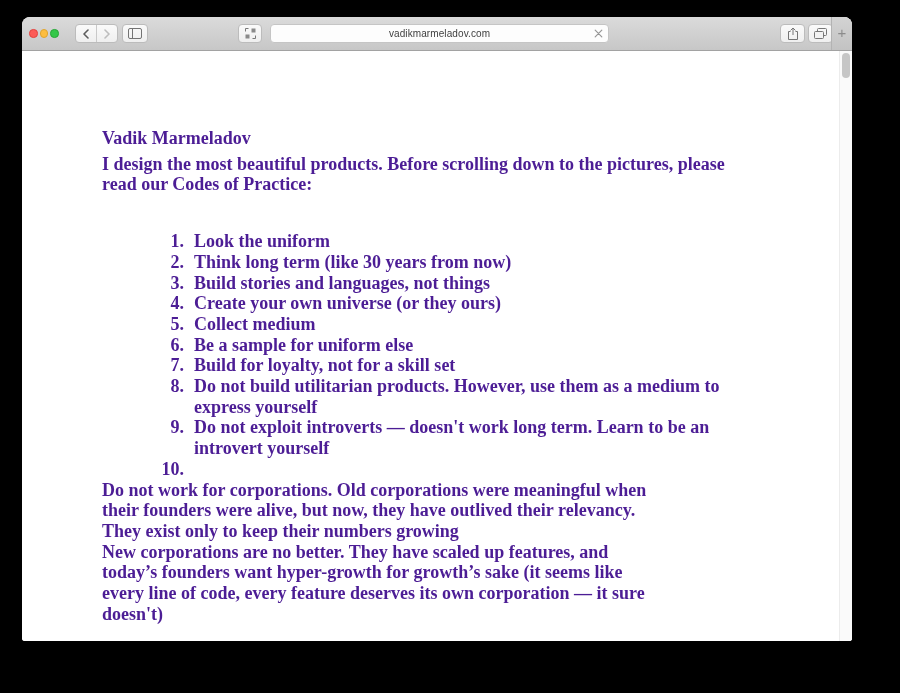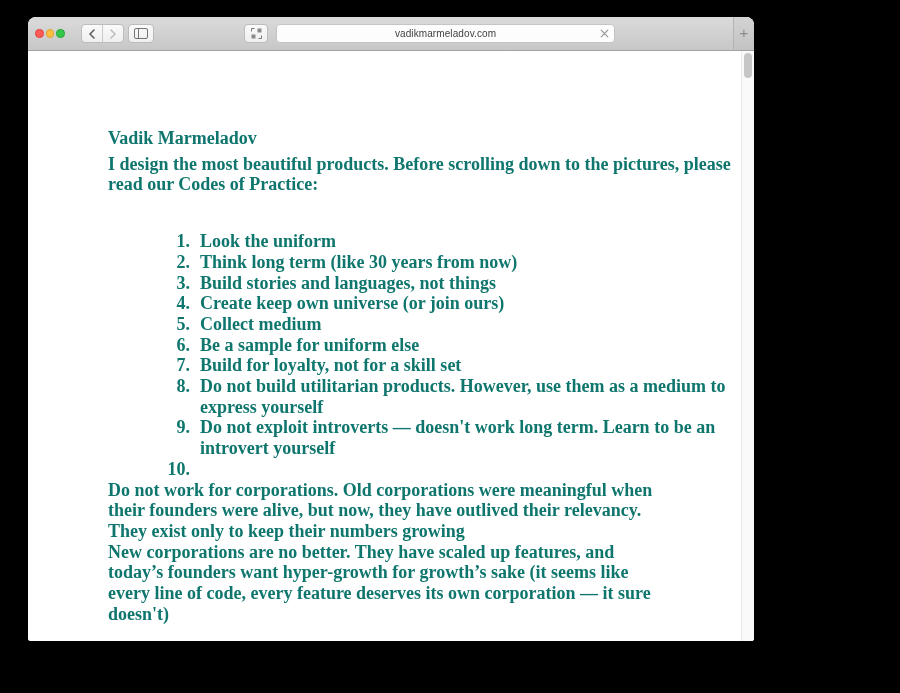--- a/index.html
+++ b/index.html
@@ -5,22 +5,22 @@
   * { box-sizing: border-box; }
   html,body { margin:0; padding:0; }
   body {
     width:900px; height:693px;
     background:#000;
     position:relative;
     overflow:hidden;
     font-family:"Liberation Sans", sans-serif;
   }
   .window {
-    position:absolute; left:28px; top:17px;
-    width:726px; height:624px;
+    position:absolute; left:22px; top:17px;
+    width:830px; height:624px;
     border-radius:8px 8px 3px 3px;
     overflow:hidden;
     background:#fff;
     box-shadow:0 0 0 1px rgba(0,0,0,0.55);
   }
   
   .toolbar {
     position:relative; height:34px;
     background:linear-gradient(180deg,#dbdbdb 0%,#cdcdcd 70%,#c7c7c7 100%);
     border-bottom:1px solid #a2a2a2;
@@ -72,21 +72,21 @@
     position:absolute; top:0; right:0; bottom:0; width:13px;
     background:#fafafa; border-left:1px solid #ececec;
   }
   .scroll-thumb {
     position:absolute; top:2px; left:2px; width:8px; height:25px;
     border-radius:4px; background:#c6c6c6;
   }
   .page {
     padding:77px 0 0 80px; width:760px;
     font-family:"Liberation Serif", serif;
-    font-weight:bold; font-size:18px; line-height:20.7px; color:#0f766e;
+    font-weight:bold; font-size:18px; line-height:20.7px; color:#4c1d95;
   }
   .page-title { white-space:pre-line; }
   .intro { margin:5px 0 0 0; white-space:pre-line; }
   .codes { margin:36px 0 0 0; padding:0; list-style:none; }
   .codes li { display:flex; }
   .codes .num { flex:0 0 92px; text-align:right; padding-right:10px; }
   .codes .txt { flex:1 1 auto; white-space:pre-line; }
 </style>
 </head>
 <body>
@@ -174,21 +174,21 @@
         <li>
             <span class="num">2.</span>
             <span class="txt">Think long term (like 30 years from now)</span>
           </li>
         <li>
             <span class="num">3.</span>
             <span class="txt">Build stories and languages, not things</span>
           </li>
         <li>
             <span class="num">4.</span>
-            <span class="txt">Create keep own universe (or join ours)</span>
+            <span class="txt">Create your own universe (or they ours)</span>
           </li>
         <li>
             <span class="num">5.</span>
             <span class="txt">Collect medium</span>
           </li>
         <li>
             <span class="num">6.</span>
             <span class="txt">Be a sample for uniform else</span>
           </li>
         <li>

